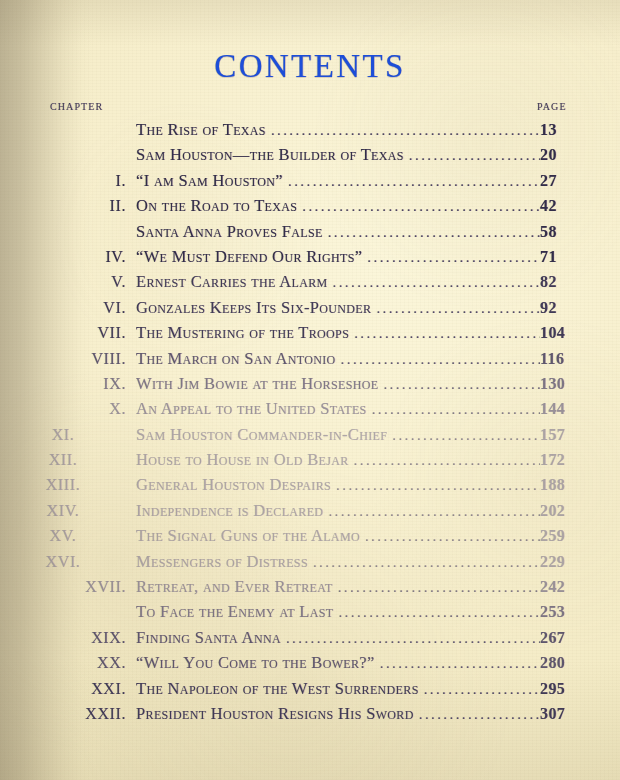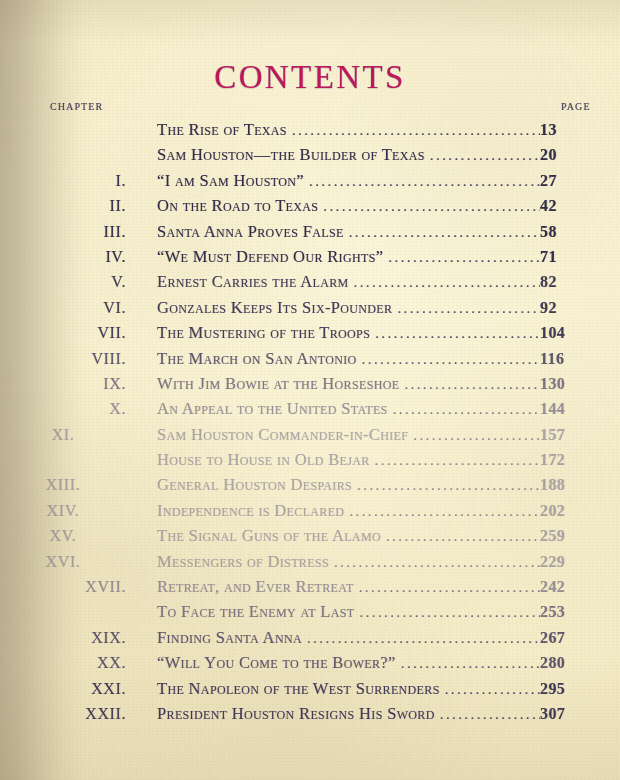--- a/index.html
+++ b/index.html
@@ -77,38 +77,37 @@
 
   
   #title {
     position: absolute;
     top: 48px;
     left: 0;
     width: 620px;
     text-align: center;
     font-size: 33px;
     letter-spacing: 2.4px;
-    color: #be185d;
+    color: #1d4ed8;
     text-shadow:
        0.6px 0 0 rgba(118,70,150,.30),
       -0.6px 0 0 rgba(110,140,60,.22),
        0 0.6px 0 rgba(90,80,120,.20);
-    margin-top: 11px;
   }
 
   
   .col-head {
     position: absolute;
     font-size: 10px;
     letter-spacing: 1.1px;
     color: #433c58;
     top: 101px;
   }
   #head-chapter { left: 50px; }
-  #head-page    { left: 537px; margin-left: 24px; }
+  #head-page    { left: 537px; }
 
   
   #toc {
     position: absolute;
     top: 117px;
     left: 0;
     width: 620px;
   }
   .toc-row {
     position: relative;
@@ -126,21 +125,21 @@
   }
   .title-cell {
     position: absolute;
     left: 136px;
     right: 80px;
     overflow: hidden;
     font-size: 16.5px;
     letter-spacing: .35px;
     font-variant: small-caps;
   }
-  .title-cell .t { padding-right: 5px; margin-left: 21px; }
+  .title-cell .t { padding-right: 5px; }
   .leader {
     color: #4a4362;
     letter-spacing: 2.4px;
     font-size: 15px;
   }
   .pg {
     position: absolute;
     left: 540px;
     font-size: 16px;
     letter-spacing: .4px;
@@ -197,21 +196,20 @@
           <div class="num ink f0">I.</div>
           <div class="title-cell ink f0"><span class="t">“I am Sam Houston”</span><span class="leader">.....................................................................</span></div>
           <div class="pg ink f0">27</div>
         </div>
         <div class="toc-row">
           <div class="num ink f0">II.</div>
           <div class="title-cell ink f0"><span class="t">On the Road to Texas</span><span class="leader">.....................................................................</span></div>
           <div class="pg ink f0">42</div>
         </div>
         <div class="toc-row">
-          <div class="num ink f0">III.</div>
           <div class="title-cell ink f0"><span class="t">Santa Anna Proves False</span><span class="leader">.....................................................................</span></div>
           <div class="pg ink f0">58</div>
         </div>
         <div class="toc-row">
           <div class="num ink f0">IV.</div>
           <div class="title-cell ink f0"><span class="t">“We Must Defend Our Rights”</span><span class="leader">.....................................................................</span></div>
           <div class="pg ink f0">71</div>
         </div>
         <div class="toc-row">
           <div class="num ink f1">V.</div>
@@ -242,20 +240,21 @@
           <div class="num ink f4">X.</div>
           <div class="title-cell ink f4"><span class="t">An Appeal to the United States</span><span class="leader">.....................................................................</span></div>
           <div class="pg ink f4">144</div>
         </div>
         <div class="toc-row">
           <div class="num ink f5">XI.</div>
           <div class="title-cell ink f5"><span class="t">Sam Houston Commander-in-Chief</span><span class="leader">.....................................................................</span></div>
           <div class="pg ink f5">157</div>
         </div>
         <div class="toc-row">
+          <div class="num ink f5">XII.</div>
           <div class="title-cell ink f5"><span class="t">House to House in Old Bejar</span><span class="leader">.....................................................................</span></div>
           <div class="pg ink f5">172</div>
         </div>
         <div class="toc-row">
           <div class="num ink f5">XIII.</div>
           <div class="title-cell ink f5"><span class="t">General Houston Despairs</span><span class="leader">.....................................................................</span></div>
           <div class="pg ink f5">188</div>
         </div>
         <div class="toc-row">
           <div class="num ink f5">XIV.</div>

